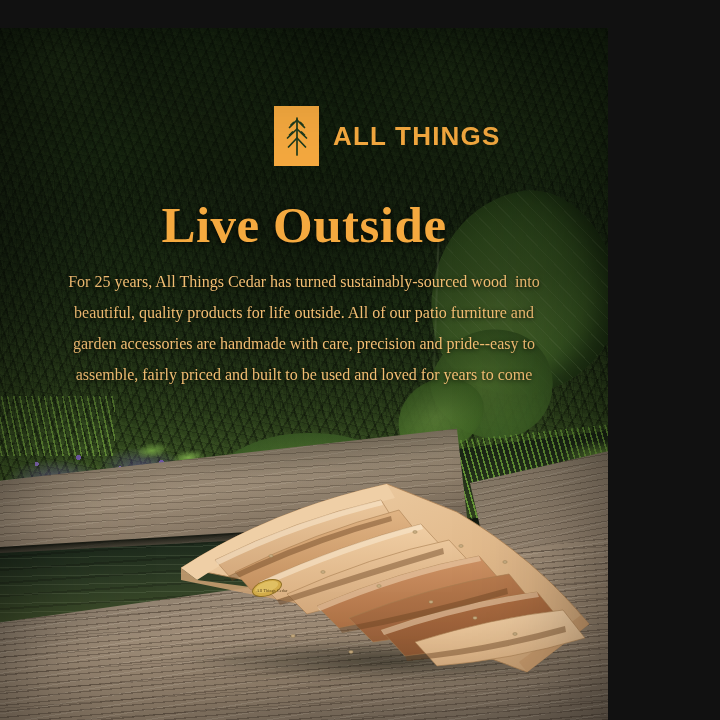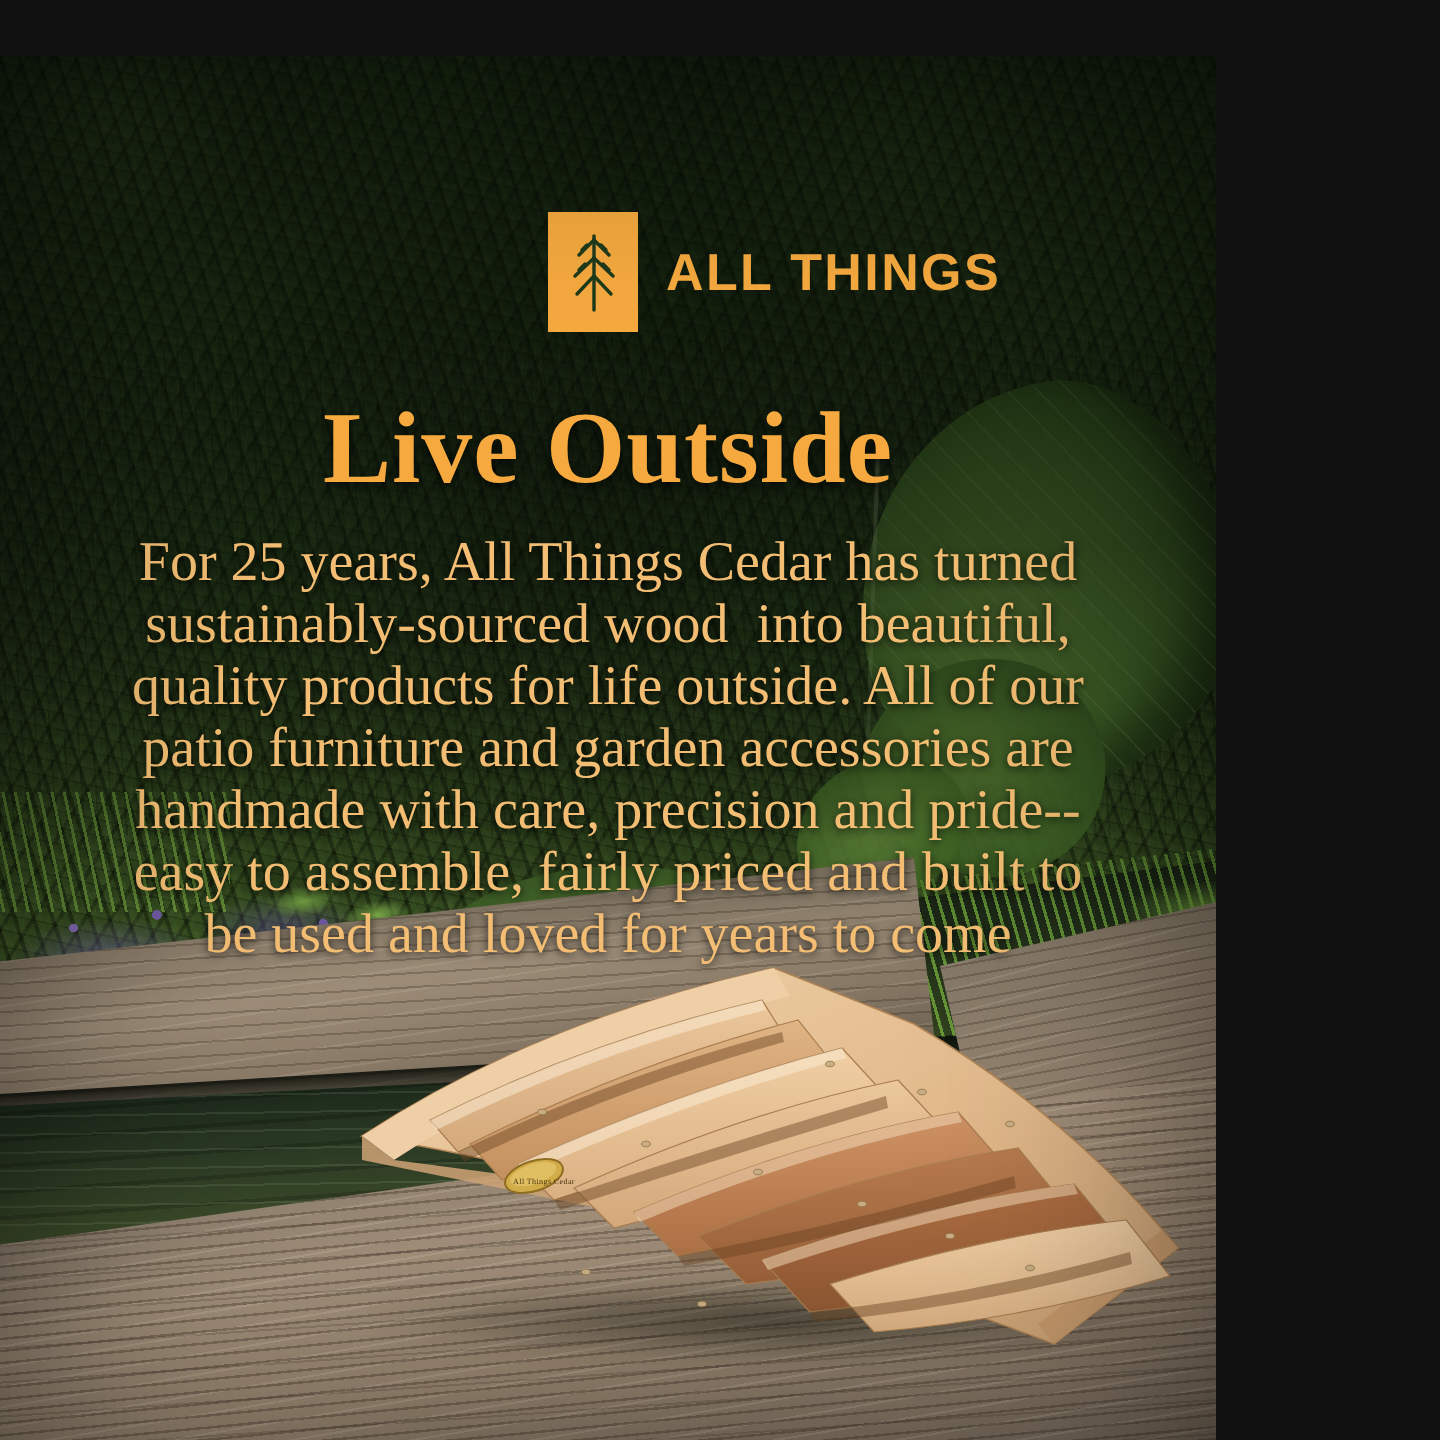--- a/index.html
+++ b/index.html
@@ -274,21 +274,21 @@
     letter-spacing:.5px;
     color:#F5A93F;
     text-shadow:0 2px 6px rgba(0,0,0,.75);
   }
 
   
   .copy{
     position:absolute;left:62px;right:62px;top:238px;
     text-align:center;
     font-family:"Liberation Serif",serif;
-    font-size:28px;
+    font-size:16px;
     line-height:31px;
     color:#F3BE73;
     text-shadow:0 1px 4px rgba(0,0,0,.8);
     white-space:pre-wrap;
   }
 </style>
 </head>
 <body>
 
 <div class="canvas">

